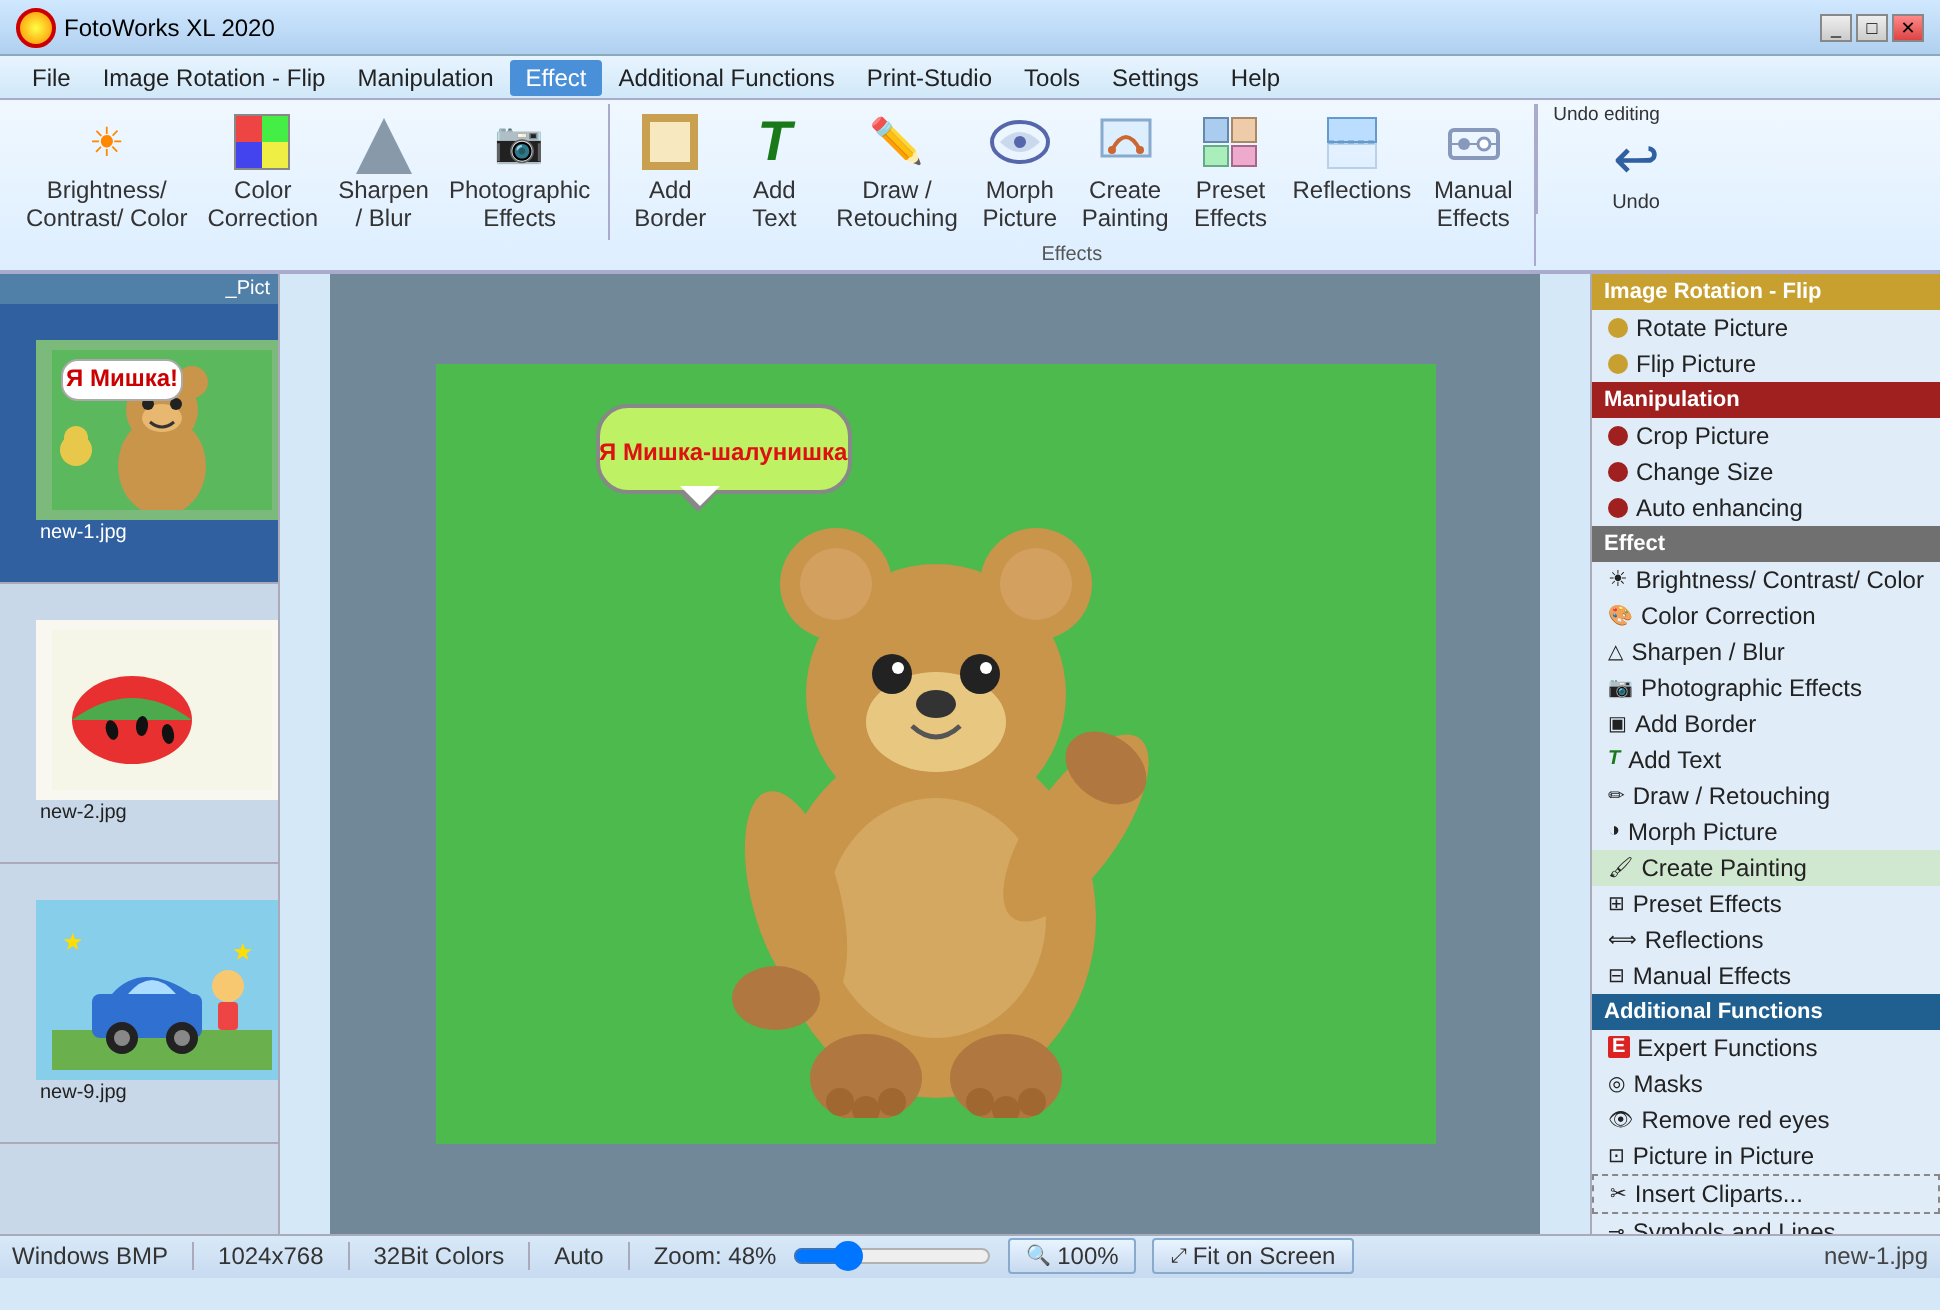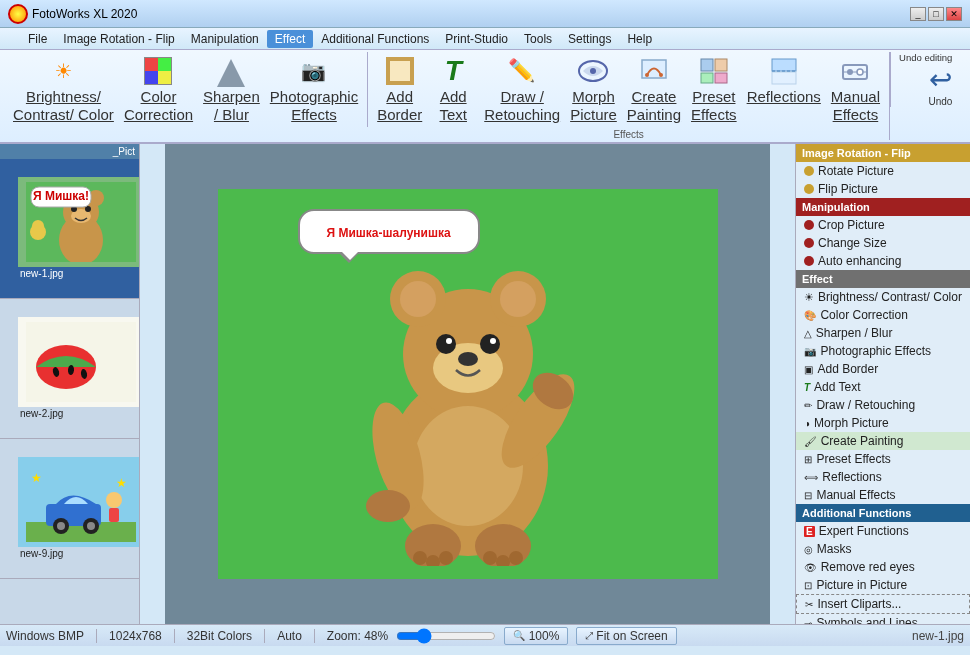--- a/index.html
+++ b/index.html
@@ -21,21 +21,21 @@
     #titlebar .win-btn { width: 16px; height: 14px; border: 1px solid #888; background: linear-gradient(to bottom, #eee, #ccc); cursor: pointer; display: flex; align-items: center; justify-content: center; font-size: 9px; }
     #titlebar .win-btn.close { background: linear-gradient(to bottom, #f88, #d44); }
 
     
     #menubar {
       background: linear-gradient(to bottom, #e8f4ff, #d0e8f8);
       height: 22px;
       display: flex;
       align-items: center;
       border-bottom: 1px solid #aac;
-      padding: 0 20px;
+      padding: 0 8px;
     }
     .menu-item {
       padding: 2px 8px;
       cursor: pointer;
       color: #222;
       font-size: 12px;
     }
     .menu-item.active { background: #4a90d9; color: white; border-radius: 2px; }
 
     
@@ -57,21 +57,21 @@
       display: flex;
       flex-direction: column;
       align-items: center;
       padding: 3px 5px;
       cursor: pointer;
       min-width: 52px;
       text-align: center;
       border-radius: 3px;
     }
     .toolbar-btn .tb-icon { width: 32px; height: 32px; display: flex; align-items: center; justify-content: center; font-size: 20px; }
-    .toolbar-btn .tb-label { font-size: 15px; color: #333; line-height: 1.2; margin-top: 1px; text-decoration: underline; }
+    .toolbar-btn .tb-label { font-size: 12px; color: #333; line-height: 1.2; margin-top: 1px; }
     .effects-label {
       font-size: 10px;
       color: #555;
       text-align: center;
       width: 100%;
       padding-top: 2px;
     }
     .effects-group-wrapper {
       display: flex;
       flex-direction: column;
@@ -138,24 +138,24 @@
       display: flex;
       align-items: center;
       justify-content: center;
     }
 
     
     .speech-bubble {
       position: absolute;
       top: 20px;
       left: 80px;
-      background: #ffffff;
+      background: #bef264;
       border: 2px solid #888;
       border-radius: 16px;
-      padding: 10px 27px;
+      padding: 10px 0;
       font-size: 18px;
       font-weight: bold;
       color: #dd1111;
       font-family: Arial, sans-serif;
       white-space: nowrap;
     }
     .speech-bubble::after {
       content: '';
       position: absolute;
       bottom: -18px;

